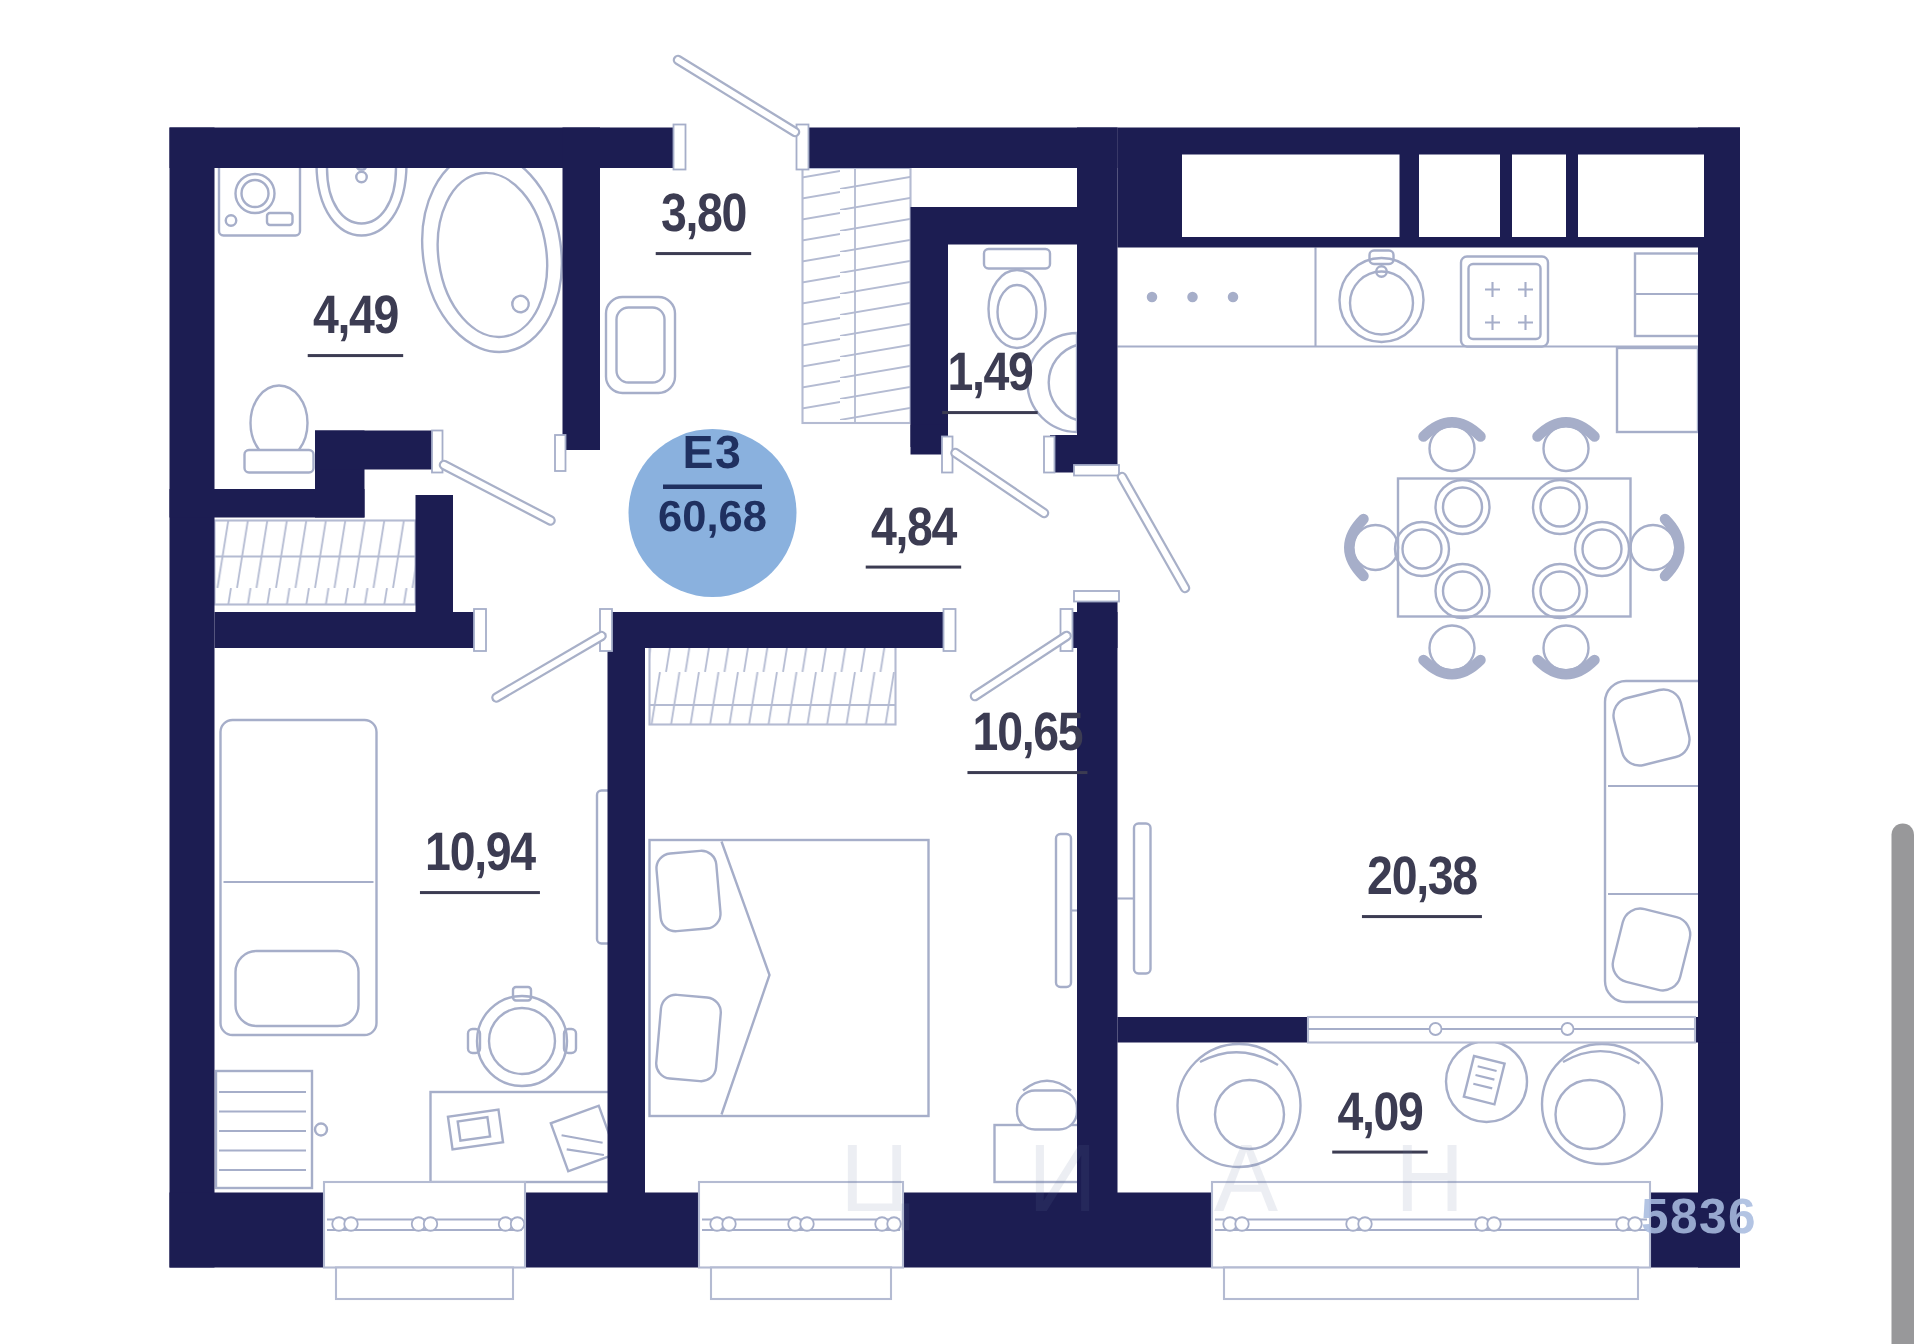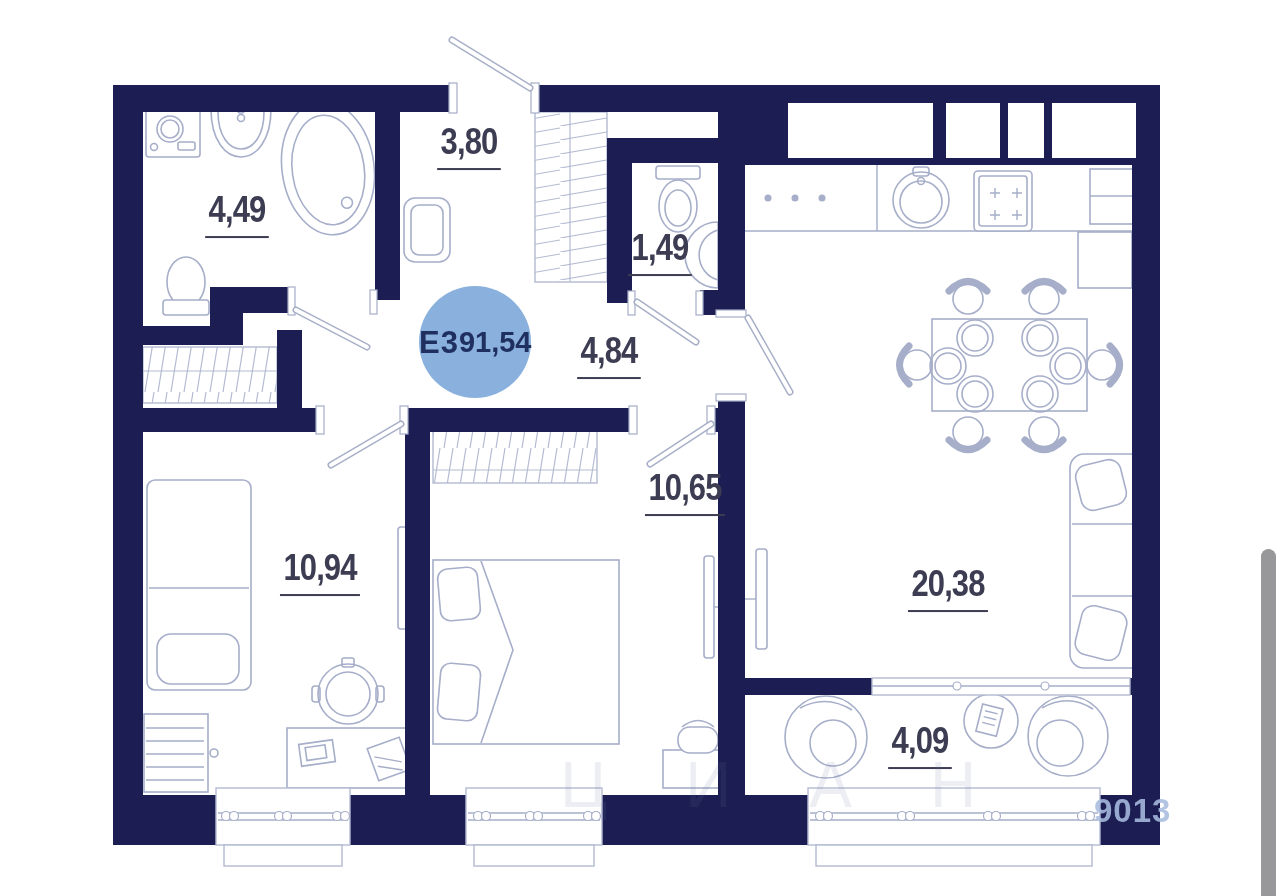--- a/index.html
+++ b/index.html
@@ -18,21 +18,21 @@
   .nb{fill:#ffffff;stroke:var(--furn);stroke-width:1.2;}
   .cr{fill:none;stroke:var(--furn);stroke-width:7;stroke-linecap:round;}
   .dl{stroke:#a8b0c8;stroke-width:7;stroke-linecap:round;}
   .dl2{stroke:#ffffff;stroke-width:4;stroke-linecap:round;}
   .dot{fill:var(--furn);}
   .hatchline{stroke:#b4bbd2;stroke-width:1.2;fill:none;}
   .room-label{position:absolute;transform:translate(-50%,-55%) scaleX(.86);
       font-size:36px;font-weight:600;letter-spacing:-1px;color:var(--label);white-space:nowrap;}
   .room-label span{display:inline-block;border-bottom:2.4px solid var(--label);padding:0 4px 5px;}
   #badge{position:absolute;left:475px;top:342px;width:112px;height:112px;border-radius:50%;
-      background:var(--badge);transform:translate(-50%,-50%);display:flex;flex-direction:row;
+      background:var(--badge);transform:translate(-50%,-50%);display:flex;flex-direction:column;
       align-items:center;justify-content:flex-start;color:var(--badge-text);}
   #badge .unit{font-size:31px;font-weight:700;letter-spacing:1px;line-height:1;}
   #badge .divider{width:66px;height:3px;background:var(--badge-text);margin:6px 0 5px;}
   #badge .area{font-size:29px;font-weight:600;line-height:1;}
   #watermark-letters{position:absolute;left:560px;top:748px;width:520px;font-size:64px;font-weight:400;
       letter-spacing:78px;color:#6a7aa0;opacity:.12;white-space:nowrap;}
   #watermark-digits{position:absolute;left:1094px;top:792px;font-size:33px;font-weight:700;
       color:#a9bce0;opacity:.88;letter-spacing:1px;}
   #scrollbar-thumb{position:absolute;left:1261px;top:549px;width:15px;height:360px;
       background:#98989a;border-radius:8px;}
@@ -350,21 +350,21 @@
 <div class="room-label" style="left:660px;top:254px"><span>1,49</span></div>
 <div class="room-label" style="left:609px;top:357px"><span>4,84</span></div>
 <div class="room-label" style="left:320px;top:574px"><span>10,94</span></div>
 <div class="room-label" style="left:685px;top:494px"><span>10,65</span></div>
 <div class="room-label" style="left:948px;top:590px"><span>20,38</span></div>
 <div class="room-label" style="left:920px;top:747px"><span>4,09</span></div>
 
 <div id="badge">
   <div class="unit">E3</div>
   <div class="divider"></div>
-  <div class="area">91,54</div>
+  <div class="area">60,68</div>
 </div>
 
 <div id="watermark-letters">ЦИАН</div>
-<div id="watermark-digits">9013</div>
+<div id="watermark-digits">5836</div>
 
 <div id="scrollbar-thumb"></div>
 
 </div>
 
 </body></html>

